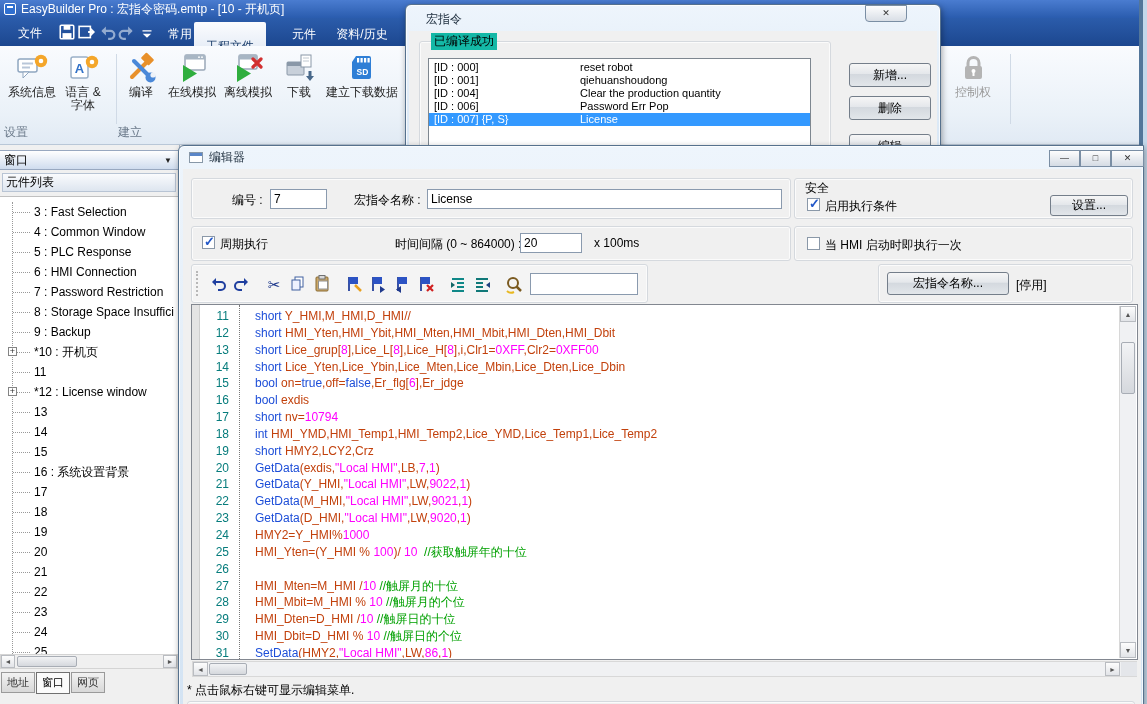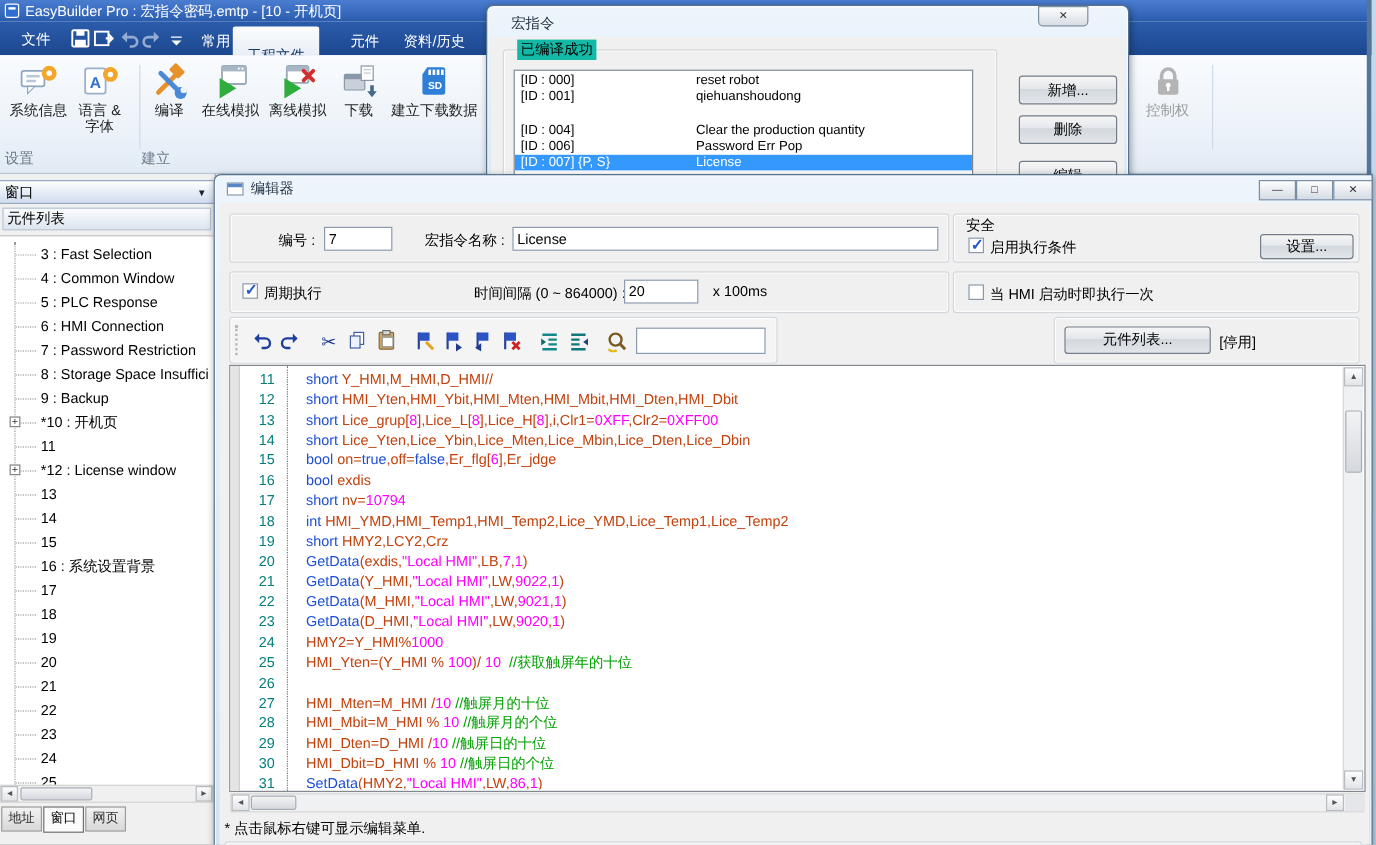--- a/index.html
+++ b/index.html
@@ -274,21 +274,21 @@
     <div class="aero-title">
       <span style="position:absolute;left:20px;top:6px">宏指令</span>
       <div class="dlg-close">✕</div>
     </div>
     <div class="dlg-client">
       <div class="groupbox" style="left:10px;top:10px;width:412px;height:132px"></div>
       <div class="grouplabel" style="left:22px;top:2px">已编译成功</div>
       <div class="listbox" style="left:19px;top:27px;width:383px;height:108px" id="macro-list">
           <div class="macro-row" style="margin-top: 2px;"><span>[ID : 000]</span><span class="mname">reset robot</span></div>
           <div class="macro-row" style="margin-top: 0px;"><span>[ID : 001]</span><span class="mname">qiehuanshoudong</span></div>
-          <div class="macro-row" style="margin-top: 16px;"><span>[ID : 004]</span><span class="mname">Clear the production quantity</span></div>
+          <div class="macro-row" style="margin-top: 0px;"><span>[ID : 004]</span><span class="mname">Clear the production quantity</span></div>
           <div class="macro-row" style="margin-top: 0px;"><span>[ID : 006]</span><span class="mname">Password Err Pop</span></div>
           <div class="macro-row selected" style="margin-top: 0px;"><span>[ID : 007] {P, S}</span><span class="mname">License</span></div>
         </div>
       <span id="macro-buttons"><div class="btn" style="position: absolute; left: 440px; top: 32px; width: 82px; height: 24px;">新增...</div><div class="btn" style="position: absolute; left: 440px; top: 65px; width: 82px; height: 24px;">删除</div><div class="btn" style="position: absolute; left: 440px; top: 103px; width: 82px; height: 24px;">编辑</div></span>
     </div>
   </div>
 
   <div class="aero editor-win">
     <div class="aero-title ed-title">
       <span class="ed-title-icon"></span>
@@ -388,21 +388,21 @@
               <path d="M18 8 v6 l-4 -3 z" fill="#204080"></path>
             </svg></div>
           <div class="tb-icon" style="left: 312px;"><svg width="100%" height="100%" viewBox="0 0 20 20" xmlns="http://www.w3.org/2000/svg">
               <circle cx="9" cy="9" r="5" fill="none" stroke="#7a5a20" stroke-width="2"></circle>
               <line x1="12.5" y1="12.5" x2="17" y2="17" stroke="#7a5a20" stroke-width="2.5"></line>
               <path d="M3 17 q3 3 7 1" fill="none" stroke="#e8b820" stroke-width="2"></path>
             </svg></div>
         </div>
 
       <div class="groupbox" style="left:695px;top:95px;width:255px;height:39px">
-        <div class="btn" style="position:absolute;left:8px;top:7px;width:122px;height:23px">元件列表...</div>
+        <div class="btn" style="position:absolute;left:8px;top:7px;width:122px;height:23px">宏指令名称...</div>
         <span class="field-label" style="left:137px;top:12px">[停用]</span>
       </div>
 
       <div class="codebox">
         <div class="code-margin"></div>
         <div class="code-dotline"></div>
         <div class="code-lines" id="code-lines">
             <div class="code-line"><span class="lnum">11</span><span class="ltext"><span class="tok-k">short </span><span class="tok-d">Y_HMI,M_HMI,D_HMI//</span></span></div>
             <div class="code-line"><span class="lnum">12</span><span class="ltext"><span class="tok-k">short </span><span class="tok-d">HMI_Yten,HMI_Ybit,HMI_Mten,HMI_Mbit,HMI_Dten,HMI_Dbit</span></span></div>
             <div class="code-line"><span class="lnum">13</span><span class="ltext"><span class="tok-k">short </span><span class="tok-d">Lice_grup[</span><span class="tok-n">8</span><span class="tok-d">],Lice_L[</span><span class="tok-n">8</span><span class="tok-d">],Lice_H[</span><span class="tok-n">8</span><span class="tok-d">],i,Clr1=</span><span class="tok-n">0XFF</span><span class="tok-d">,Clr2=</span><span class="tok-n">0XFF00</span></span></div>

